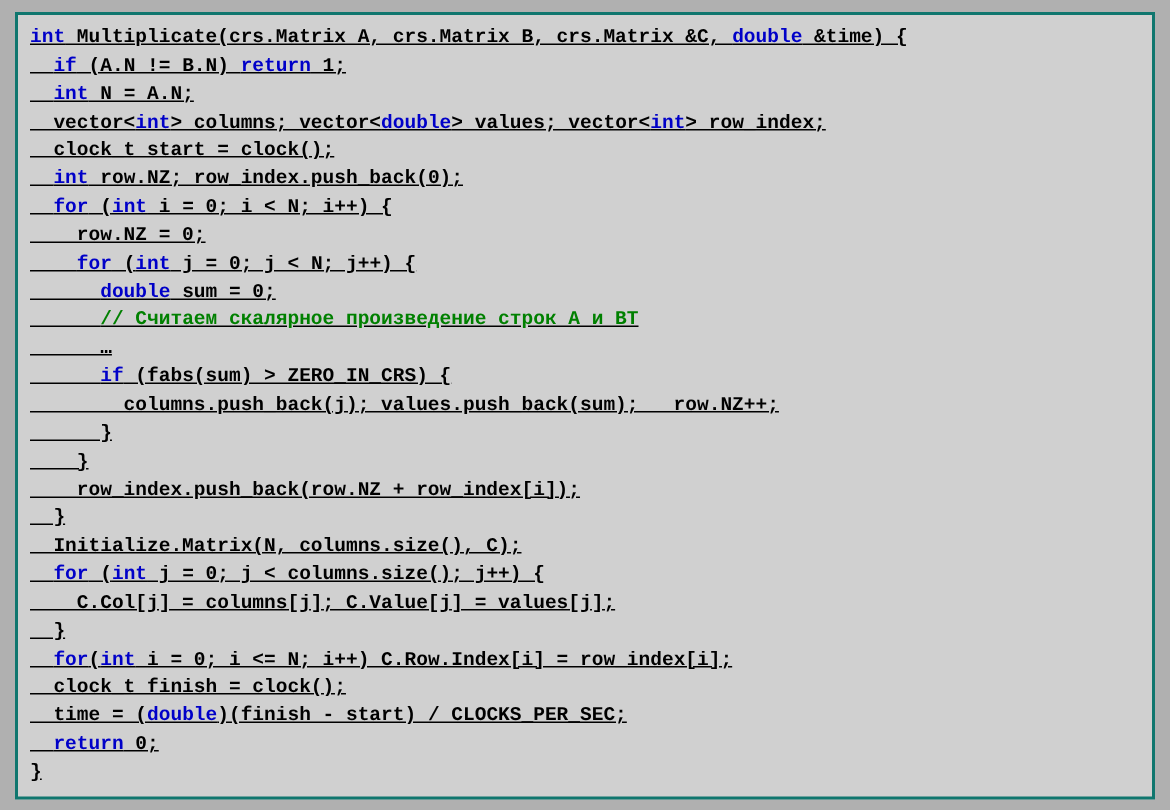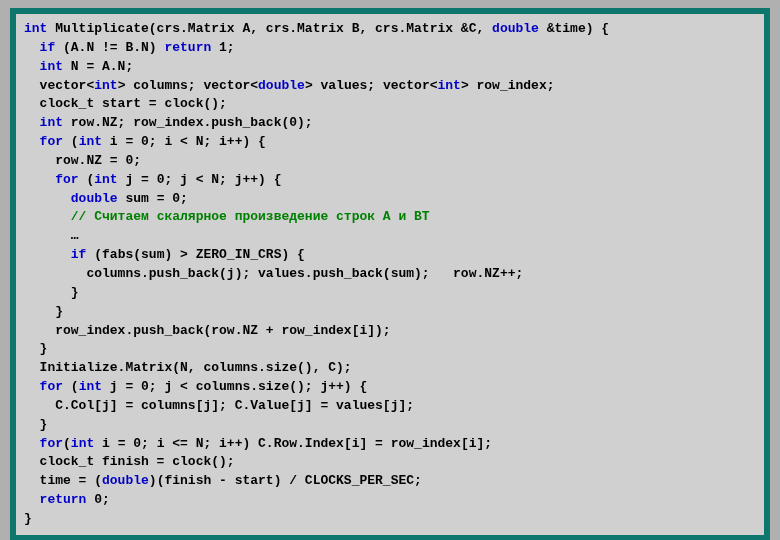--- a/index.html
+++ b/index.html
@@ -5,30 +5,31 @@
   body {
     margin: 0;
     padding: 0;
     background: #b0b0b0;
     width: 780px;
     height: 540px;
     overflow: hidden;
   }
   .code-block {
     background: #d0d0d0;
-    border: 6px solid #0f766e;
+    border: 2px solid #0f766e;
     margin: 8px 10px;
     padding: 6px 8px;
     font-family: "Courier New", monospace;
     font-size: 13px;
     font-weight: bold;
     line-height: 1.45;
     color: #000;
     white-space: pre;
     overflow: hidden;
+    text-decoration: underline;
   }
   .kw { color: #0000c8; }
   .cm { color: #008000; }
 </style>
 </head>
 <body>
 
 <div class="code-block"><span><span class="kw">int</span><span> Multiplicate(crs.Matrix A, crs.Matrix B, crs.Matrix &amp;C, </span><span class="kw">double</span><span> &amp;time) {</span></span>
 <span><span>  </span><span class="kw">if</span><span> (A.N != B.N) </span><span class="kw">return</span><span> 1;</span></span>
 <span><span>  </span><span class="kw">int</span><span> N = A.N;</span></span>

